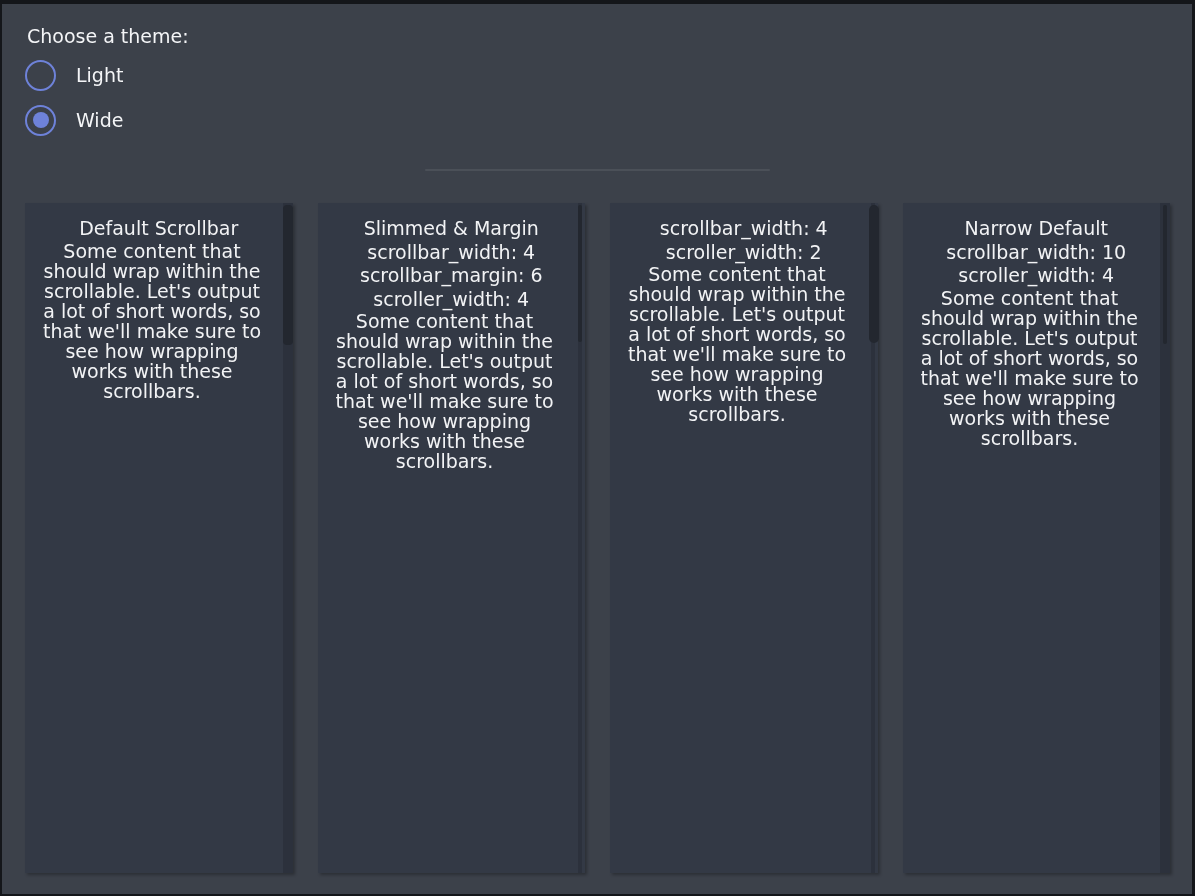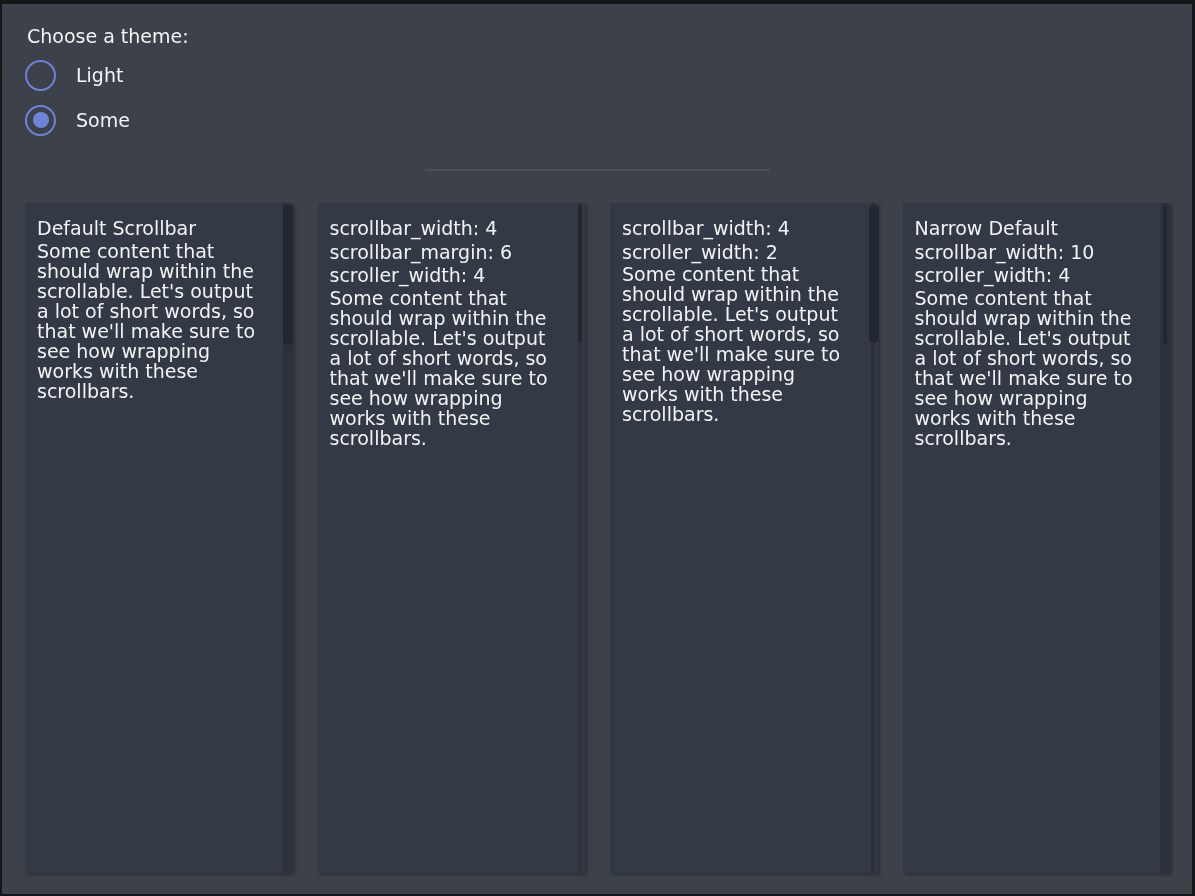--- a/index.html
+++ b/index.html
@@ -40,21 +40,21 @@
   .divider {
     position: absolute; top: 165px; left: 50%;
     width: 345px; height: 2px; margin-left: -172px;
     background: #4b5058; border-radius: 1px;
   }
 
   
   .panels {
     position: absolute; left: 23px; top: 199px;
     width: 1145px; height: 670px;
-    display: grid; grid-template-columns: repeat(4, 1fr); column-gap: 25px;
+    display: grid; grid-template-columns: repeat(4, 1fr); column-gap: 25px; text-align: center;
   }
   .panel {
     position: relative; background: #333945;
     box-shadow: 2px 2px 3px rgba(0,0,0,0.28);
     overflow: visible;
   }
   .panel-content {
     position: absolute; inset: 0;
     padding: 14px 12px 0 12px;
     overflow: hidden;
@@ -95,38 +95,39 @@
     <span class="radio-circle">
         <span class="radio-dot"></span>
       </span>
     <span class="radio-label">Light</span>
   </div>
 
   <div class="radio-row dark selected">
     <span class="radio-circle">
         <span class="radio-dot"></span>
       </span>
-    <span class="radio-label">Some</span>
+    <span class="radio-label">Wide</span>
   </div>
 
   <div class="divider"></div>
 
   <div class="panels">
 
     <section class="panel p1">
       <div class="panel-content">
         <div class="panel-title">Default Scrollbar</div>
         <p class="panel-body">Some content that should wrap within the scrollable. Let's output a lot of short words, so that we'll make sure to see how wrapping works with these scrollbars.</p>
       </div>
       <div class="track"></div>
       <div class="thumb"></div>
     </section>
 
     <section class="panel p2">
       <div class="panel-content">
+        <div class="panel-title">Slimmed &amp; Margin</div>
         <div class="panel-param">scrollbar_width: 4</div>
         <div class="panel-param">scrollbar_margin: 6</div>
         <div class="panel-param">scroller_width: 4</div>
         <p class="panel-body">Some content that should wrap within the scrollable. Let's output a lot of short words, so that we'll make sure to see how wrapping works with these scrollbars.</p>
       </div>
       <div class="track"></div>
       <div class="thumb"></div>
     </section>
 
     <section class="panel p3">

